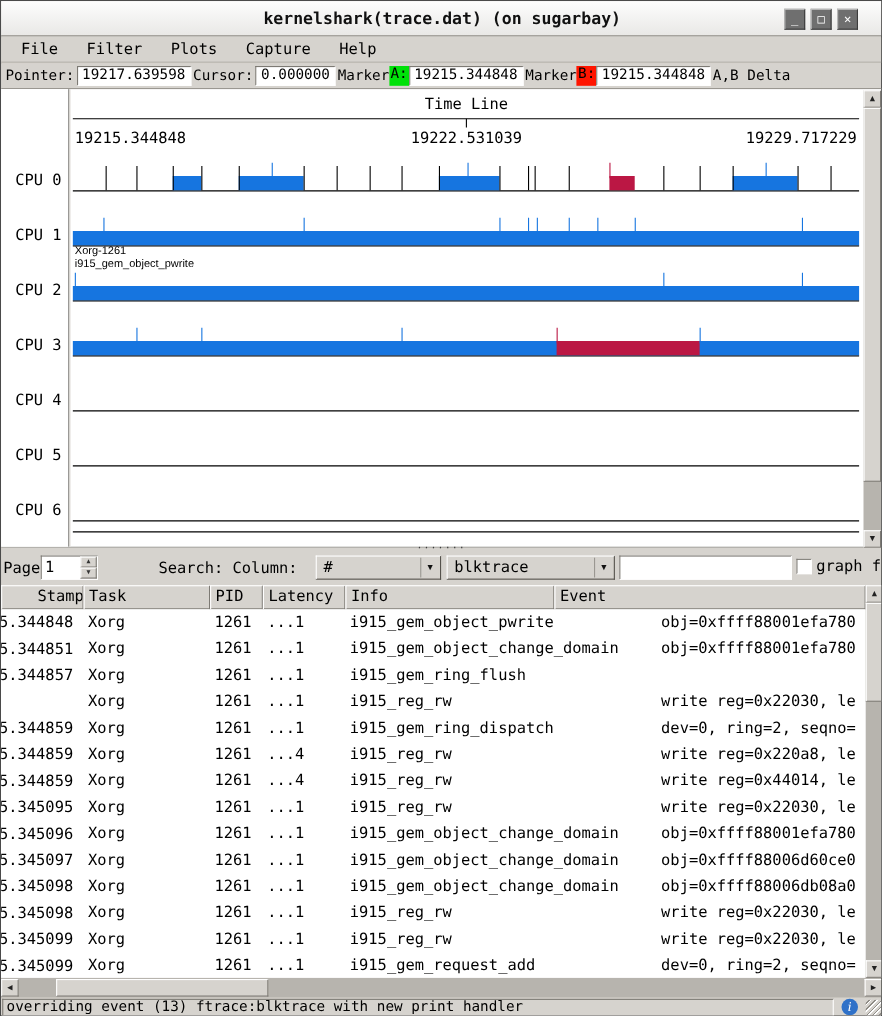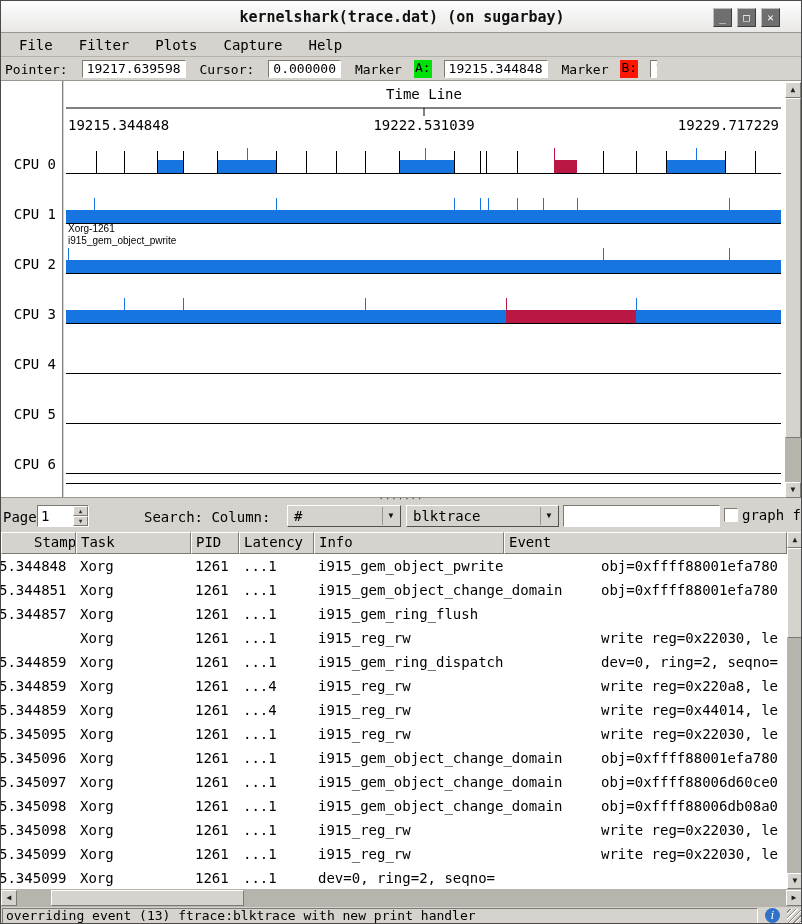--- a/index.html
+++ b/index.html
@@ -28,23 +28,23 @@
   #btn-min{ left:712px; } #btn-max{ left:736px; } #btn-close{ left:760px; }
   
   #menubar {
     position:absolute; top:33px; left:0; width:802px; height:23px;
     background:#d6d3ce; border-bottom:1px solid #b5b2ac;
     display:flex; align-items:center; padding-left:12px;
   }
   .menu-item { font-size:14px; color:#000; padding:2px 6px; margin-right:14px; cursor:default; }
   
   #infobar {
-    position:absolute; top:57px; left:0; width:656px; height:22px;
+    position:absolute; top:57px; left:0; width:746px; height:22px;
     background:#d6d3ce; display:flex; align-items:center; white-space:nowrap;
-    font-size:13px; padding-left:2px; overflow:hidden;gap:12px;
+    font-size:13px; padding-left:2px; overflow:hidden;
   }
   .ib-label { margin:0 2px; }
   .ib-box {
     background:#fff; border:1px solid; border-color:#7d7a74 #fff #fff #7d7a74;
     padding:0 4px; height:18px; line-height:16px; font-size:13px;
   }
   .marker-key { height:18px; line-height:16px; padding:0 1px; font-size:13px; }
   #marker-a-key { background:#00e109; }
   #marker-b-key { background:#ff1republic500; background:#ff1500; }
   
@@ -414,20 +414,21 @@
           <div class="td" style="width: 48px;">1261</div>
           <div class="td" style="width: 75px;">...1</div>
           <div class="td" style="width: 283px;">i915_reg_rw</div>
           <div class="td" style="width: 190px;">write reg=0x22030, le</div>
         </div>
         <div class="trow" style="top: 312px;">
           <div class="td clip-left" style="width: 75px;">5.345099</div>
           <div class="td" style="width: 115px;">Xorg</div>
           <div class="td" style="width: 48px;">1261</div>
           <div class="td" style="width: 75px;">...1</div>
+          <div class="td" style="width: 283px;">i915_gem_request_add</div>
           <div class="td" style="width: 190px;">dev=0, ring=2, seqno=</div>
         </div>
       </div>
     <div id="t-vsb">
       <div class="sb-btn" style="left:0;top:0;">▲</div>
       <div class="sb-thumb" style="left:0;top:16px;width:16px;height:90px;"></div>
       <div class="sb-btn" style="left:0;top:341px;">▼</div>
     </div>
   </div>
   <div id="t-hsb">

